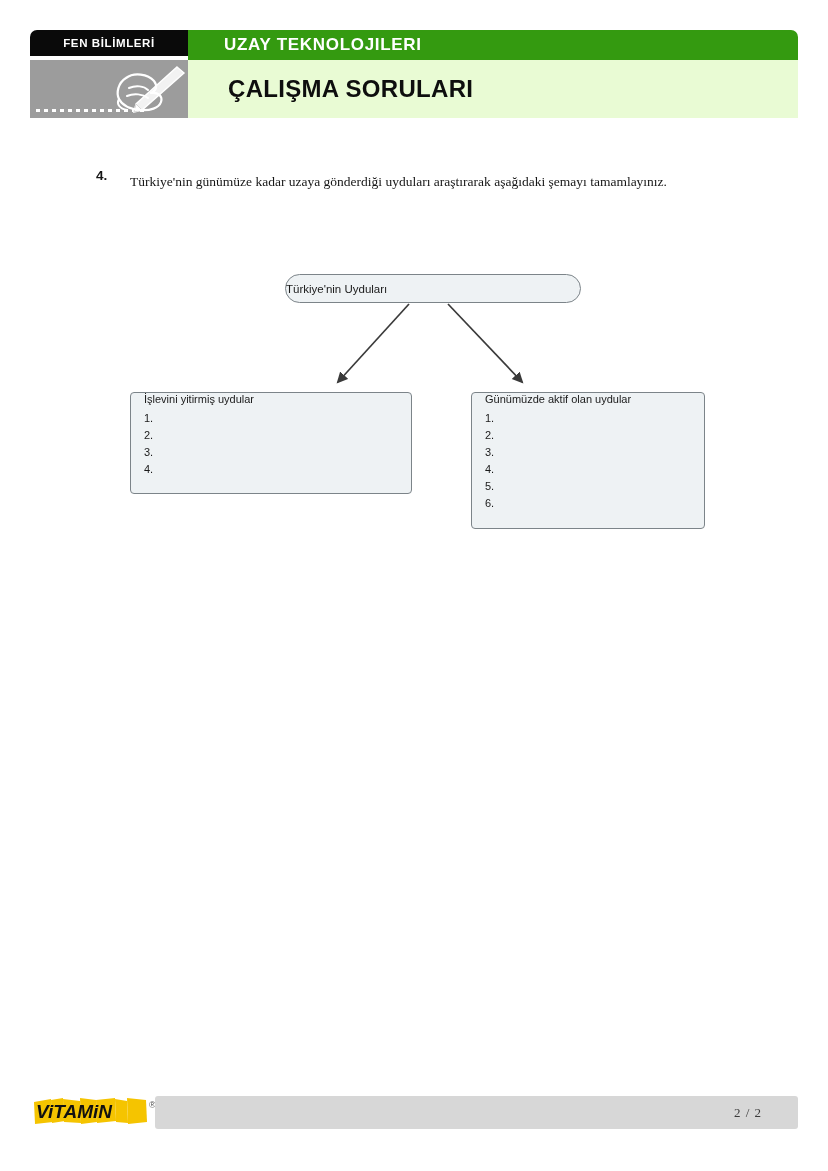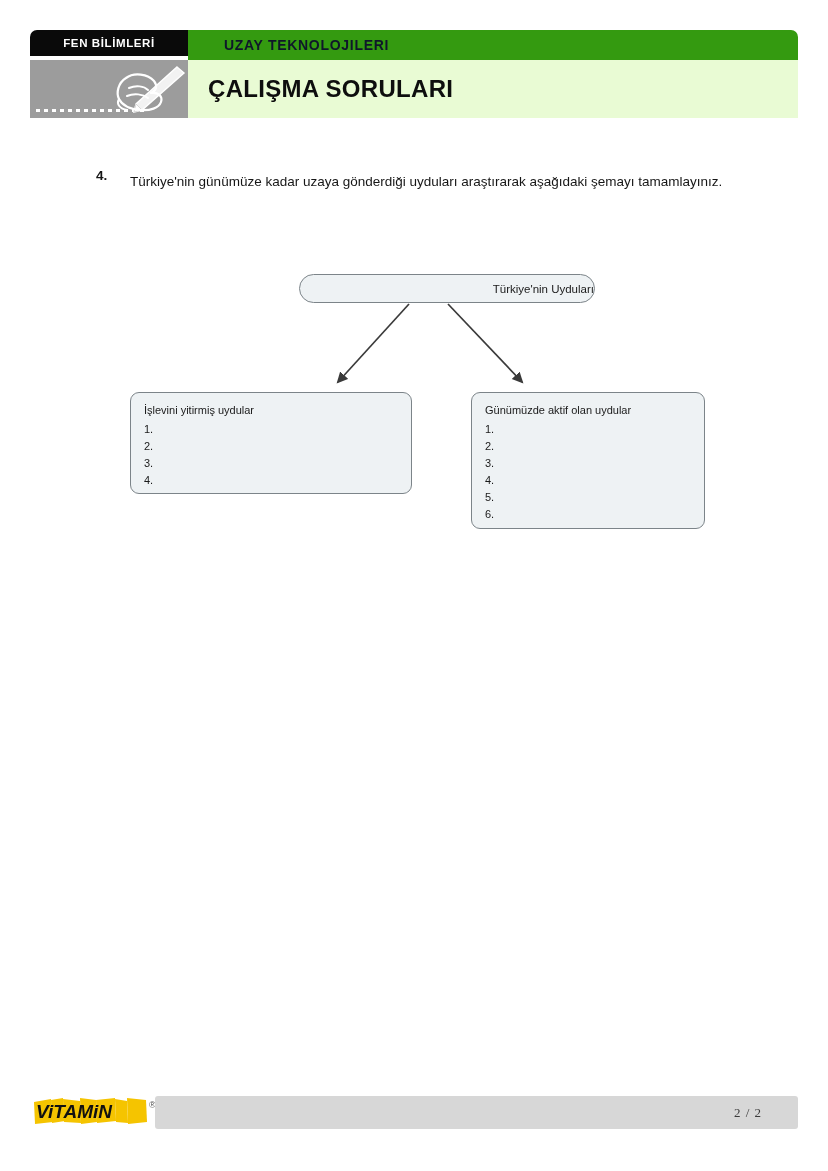--- a/index.html
+++ b/index.html
@@ -60,22 +60,22 @@
     width: 610px;
     height: 30px;
     background: #349a10;
     border-top-right-radius: 7px;
     display: flex;
     align-items: center;
     box-sizing: border-box;
     padding-left: 36px;
   }
   .topic-bar-label {
-    color: #0f172a;
-    font-size: 14px;
+    color: #ffffff;
+    font-size: 17px;
     font-weight: bold;
     letter-spacing: 0.7px;
   }
   .header-bottom-row {
     position: absolute;
     left: 0; top: 30px;
     width: 768px;
     height: 58px;
   }
   .pencil-panel {
@@ -92,21 +92,21 @@
   }
   .title-panel {
     position: absolute;
     left: 158px; top: 0;
     width: 610px;
     height: 58px;
     background: #e9fbd4;
     display: flex;
     align-items: center;
     box-sizing: border-box;
-    padding-left: 20px;
+    padding-left: 40px;
   }
   .title-panel-label {
     color: #0e0e0e;
     font-size: 24px;
     font-weight: bold;
     letter-spacing: 0.3px;
   }
 
   
   .question {
@@ -121,56 +121,57 @@
     width: 24px;
     font-size: 13.5px;
     font-weight: bold;
     color: #161616;
   }
   .question-text {
     margin-left: 34px;
     font-size: 13.5px;
     color: #161616;
     line-height: 27px;
+    font-family: Liberation Serif, serif;
   }
 
   
   .diagram {
     position: absolute;
     left: 0;
     top: 0;
     width: 828px;
     height: 1171px;
     pointer-events: none;
   }
   .diagram svg { position: absolute; left: 0; top: 0; }
 
   .node {
     position: absolute;
     box-sizing: border-box;
     background: #eef2f4;
     border: 1.6px solid #7c8489;
   }
   .node-root {
-    left: 299px;
+    left: 285px;
     top: 274px;
     width: 296px;
     height: 29px;
     border-radius: 15px;
     display: flex;
     align-items: center;
-    justify-content: flex-end;
+    justify-content: flex-start;
   }
   .node-root-label {
     font-size: 11.5px;
     color: #1a1a1a;
   }
   .node-branch {
-    border-radius: 9px;
-    padding: 11px 12px 9px 13px;
+    border-radius: 4px;
+    padding: 0 12px 9px 13px;
   }
   .node-left {
     left: 130px;
     top: 392px;
     width: 282px;
     height: 102px;
   }
   .node-right {
     left: 471px;
     top: 392px;

